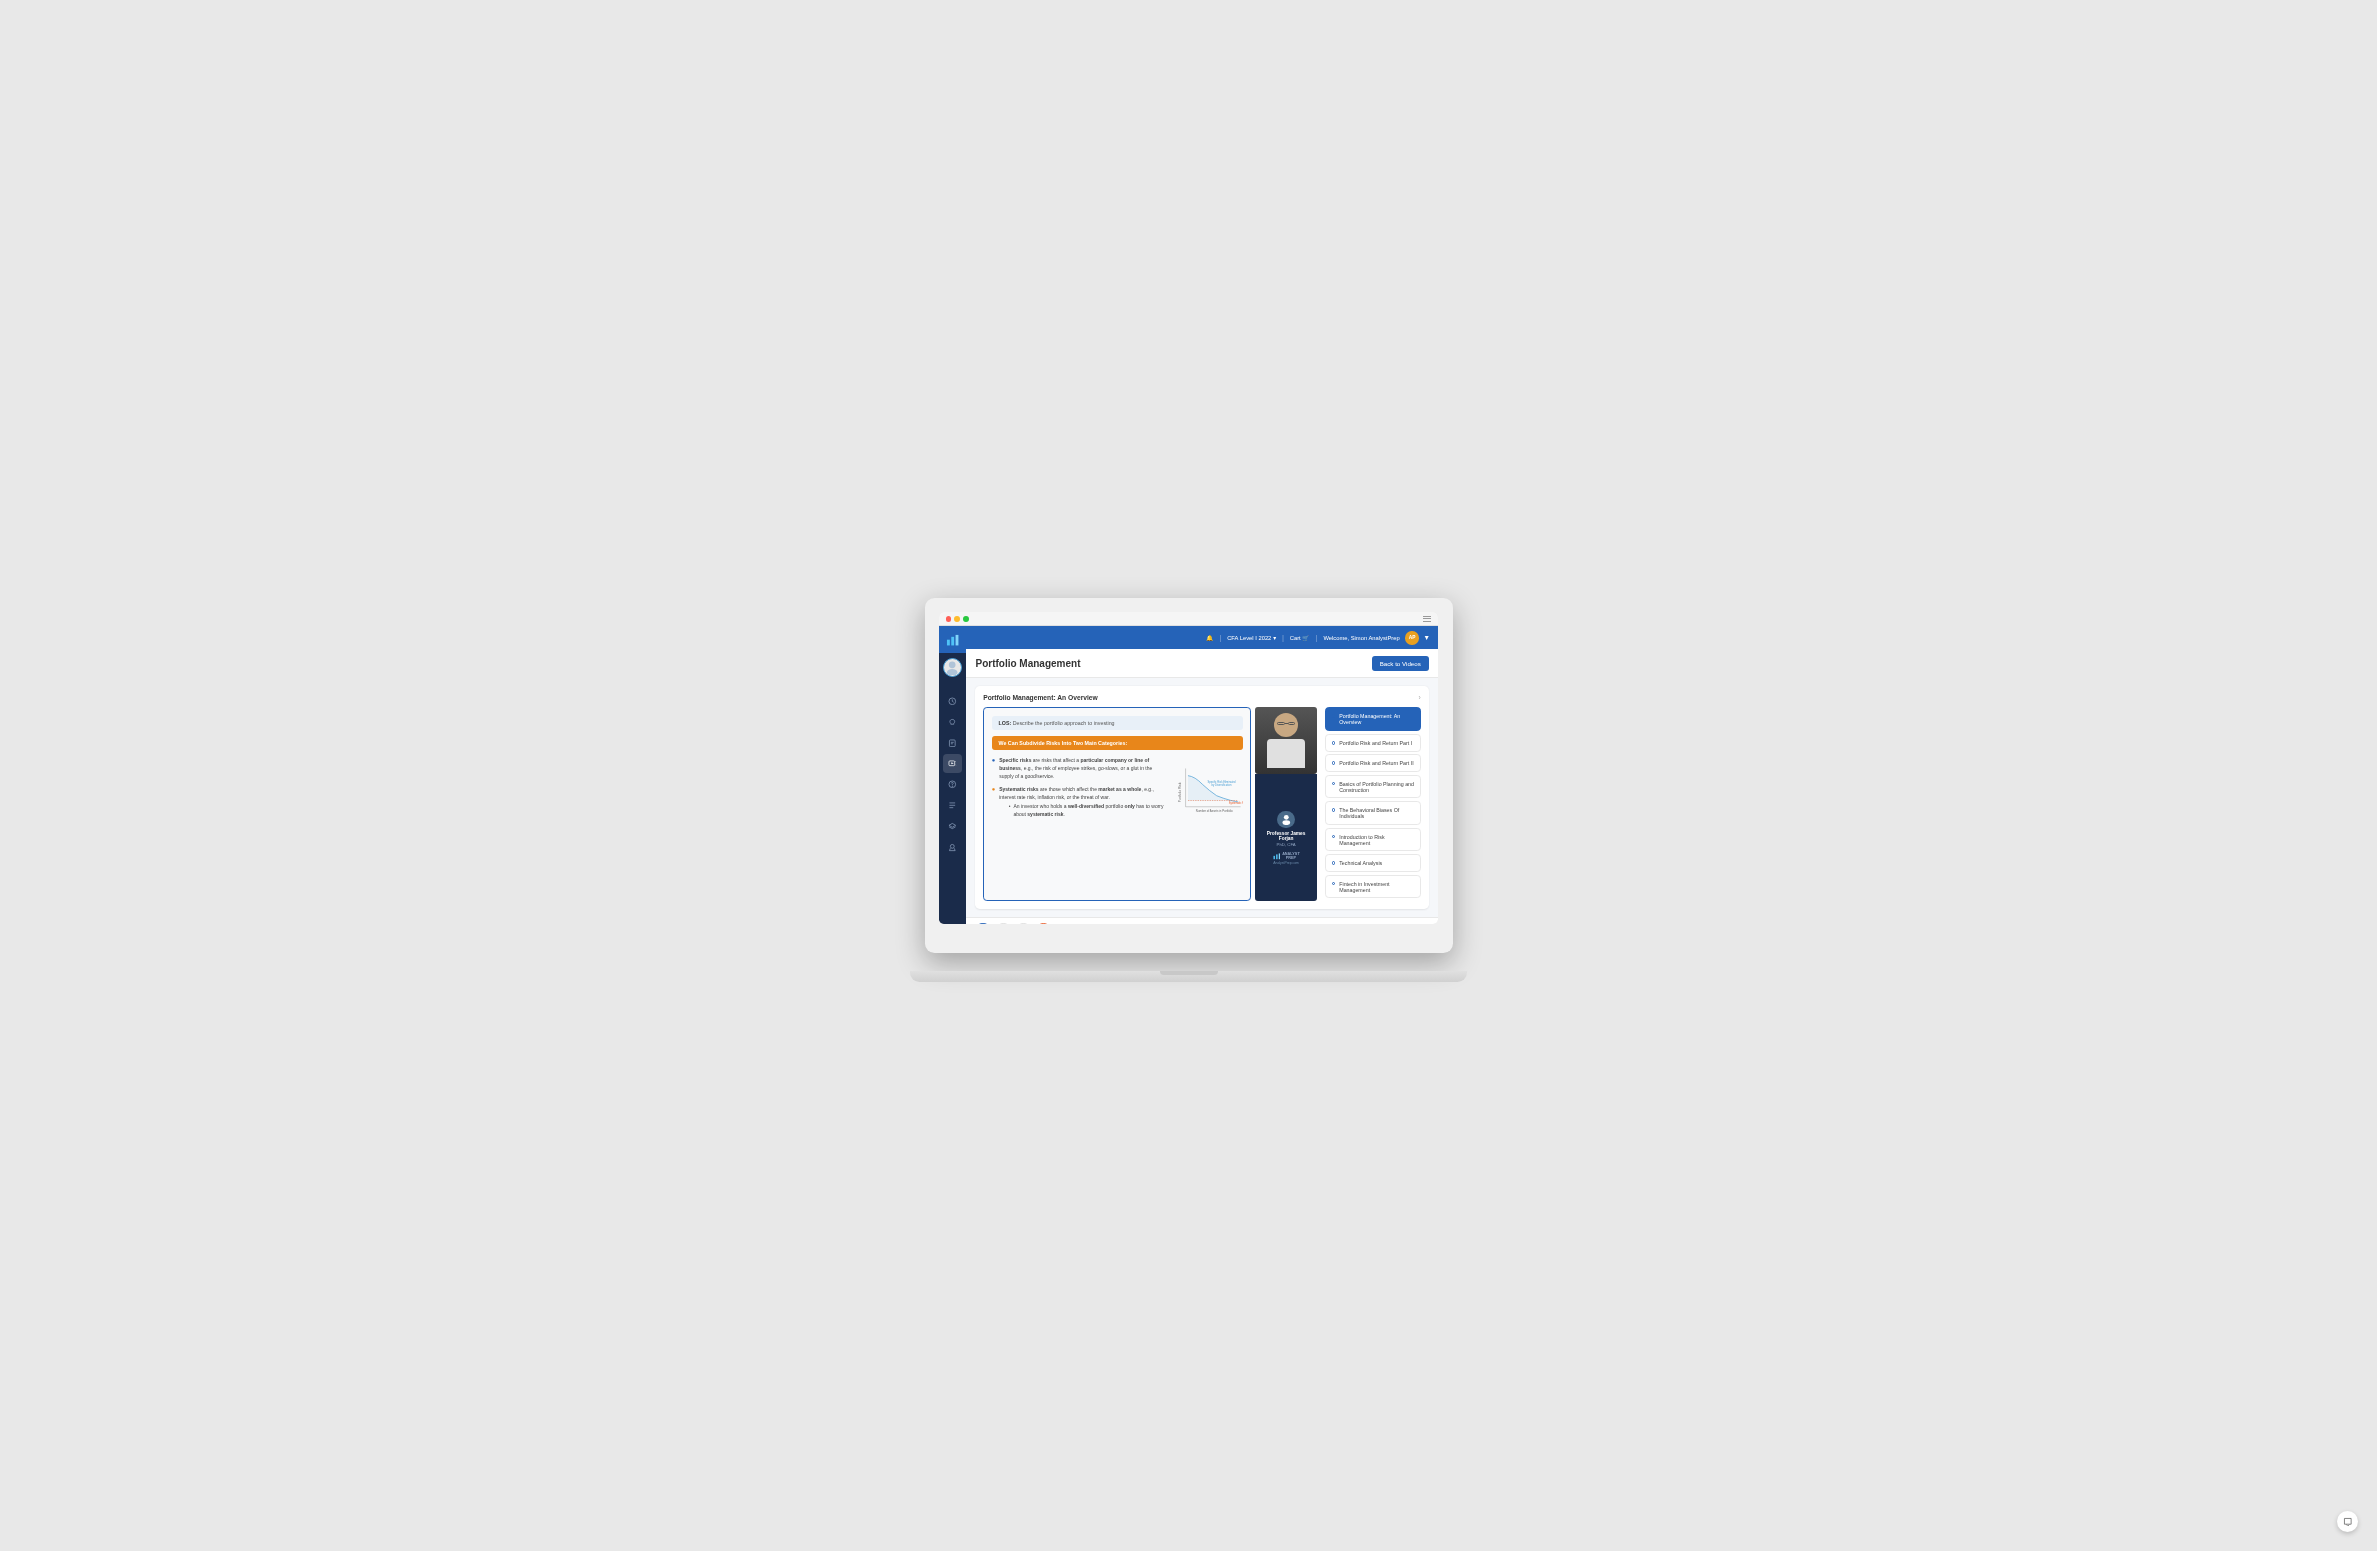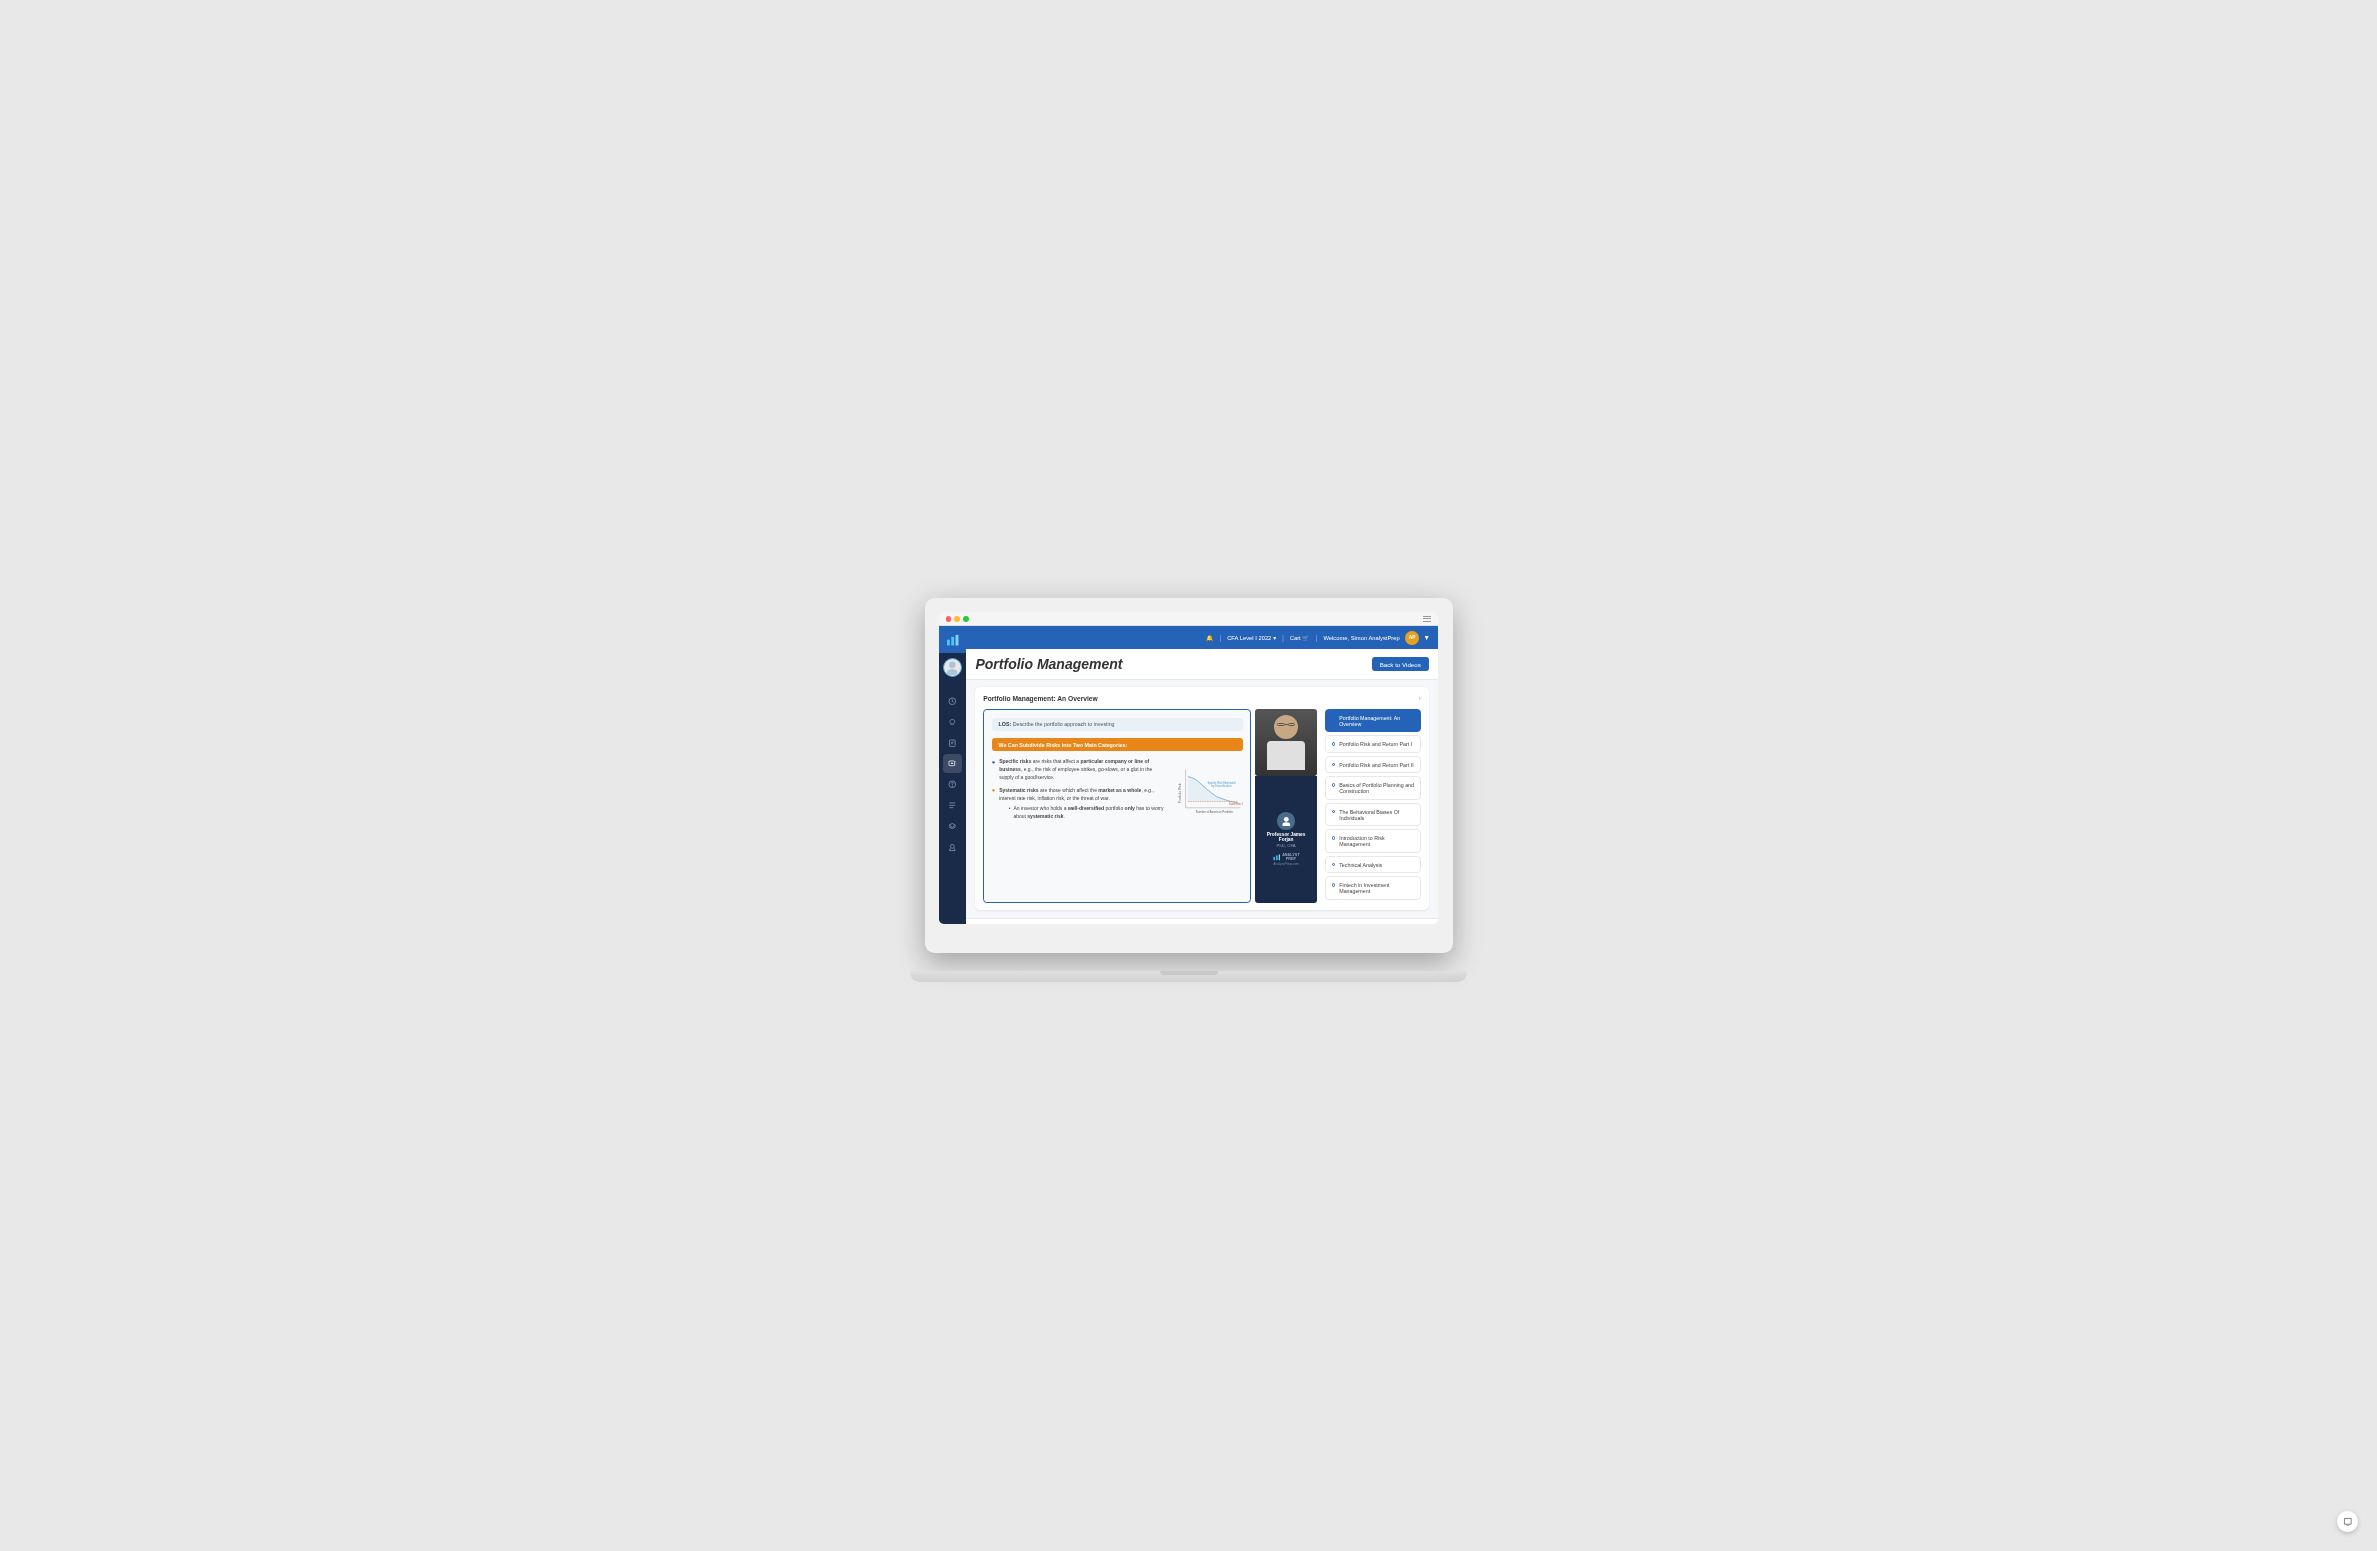--- a/index.html
+++ b/index.html
@@ -140,24 +140,23 @@
     .page-header {
       background: white;
       padding: 6.7px 9.6px;
       display: flex;
       align-items: center;
       justify-content: space-between;
       border-bottom: 0.5px solid #e8e8e8;
       flex-shrink: 0;
     }
     .page-title {
-      font-size: 14px;
+      font-size: 10px;
       font-weight: 600;
       color: #333;
-      font-style: italic;
     }
     .btn-back {
       background: #2563b8;
       color: white;
       border: none;
       border-radius: 2.9px;
       padding: 3.8px 7.7px;
       font-size: 6.2px;
       cursor: pointer;
       font-weight: 500;

